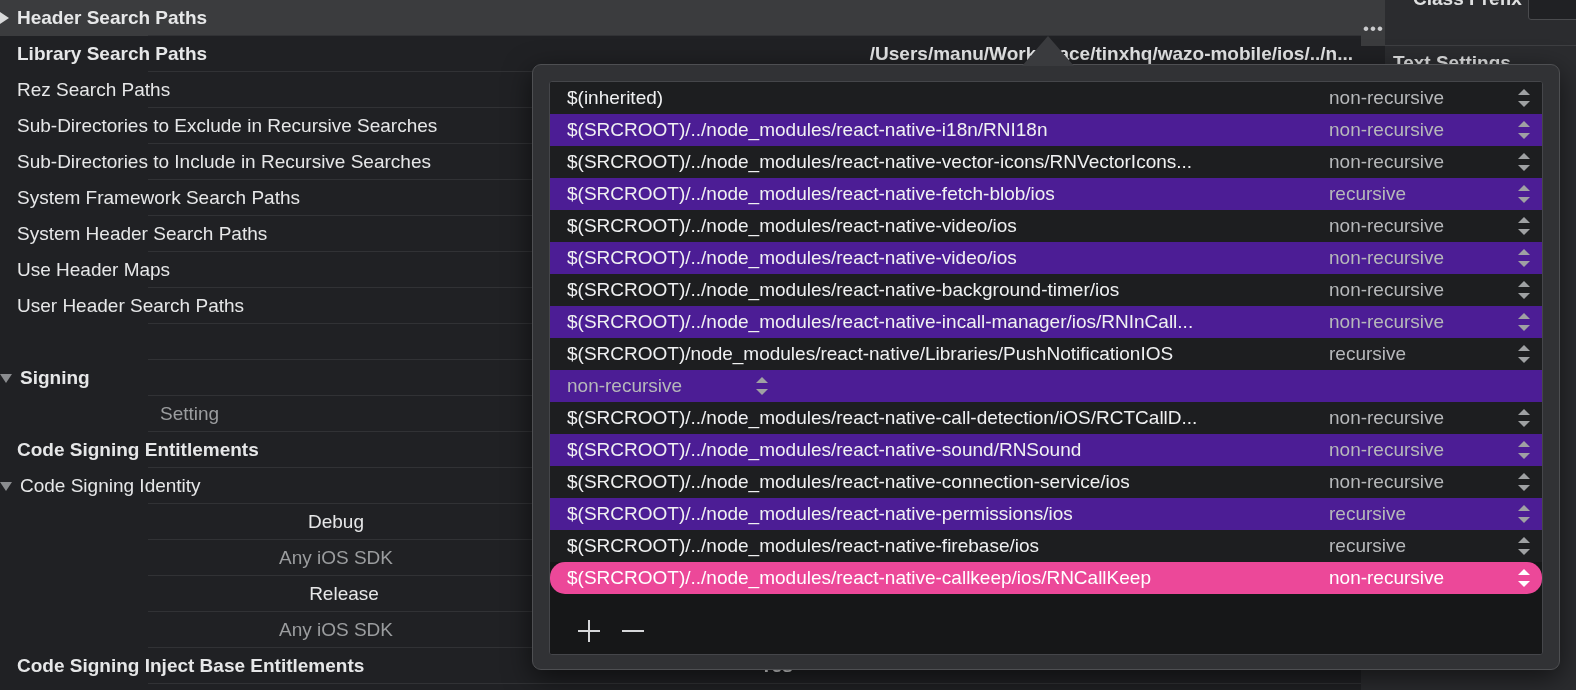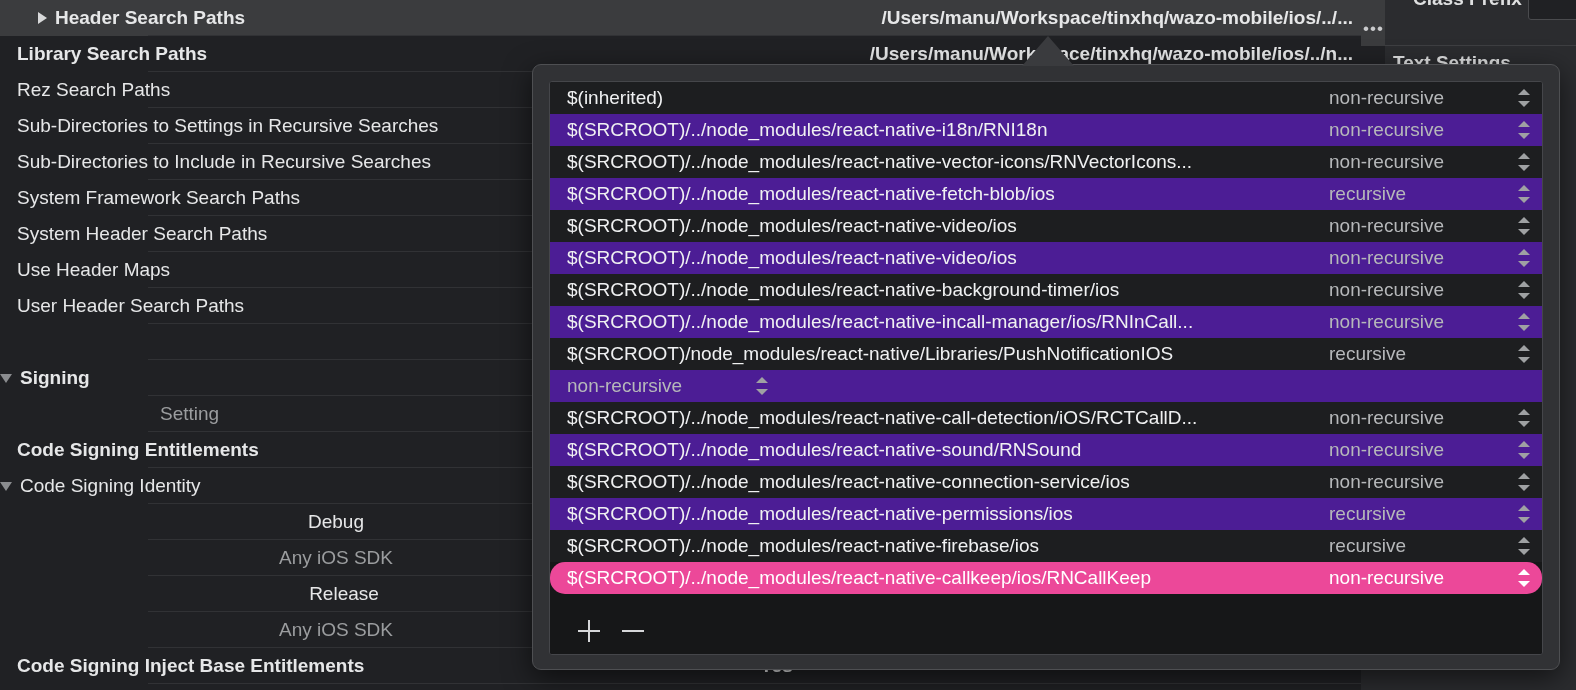--- a/index.html
+++ b/index.html
@@ -32,21 +32,21 @@
     overflow: hidden;
   }
 
   .st-row {
     position: relative;
     height: 36px;
     box-sizing: border-box;
     display: flex;
     align-items: center;
   }
-  .st-row.sel  { background: #3b3c3e; padding-left: 38px; }
+  .st-row.sel  { background: #3b3c3e; }
 
   
   .st-row .rule {
     position: absolute;
     left: 148px;
     right: 0;
     bottom: 0;
     height: 1px;
     background: #313235;
   }
@@ -273,37 +273,36 @@
 <body>
 
 <div id="root">
 
   <div id="settings-pane">
     <div id="top-strip"></div>
     <div id="settings-rows">
         <div class="st-row sel">
           <span class="tri right"></span>
           <span class="st-name bold">Header Search Paths</span>
-          <span class="st-value bold" style="right: 8px;">/Users/manu/Workspace/tinxhq/wazo-mobile/ios/../...</span>
           <span class="rule"></span>
         </div>
         <div class="st-row">
           <span class="tri right hidden"></span>
           <span class="st-name bold">Library Search Paths</span>
           <span class="st-value bold" style="right: 8px;">/Users/manu/Workspace/tinxhq/wazo-mobile/ios/../n...</span>
           <span class="rule"></span>
         </div>
         <div class="st-row">
           <span class="tri right hidden"></span>
           <span class="st-name">Rez Search Paths</span>
           <span class="rule"></span>
         </div>
         <div class="st-row">
           <span class="tri right hidden"></span>
-          <span class="st-name">Sub-Directories to Settings in Recursive Searches</span>
+          <span class="st-name">Sub-Directories to Exclude in Recursive Searches</span>
           <span class="rule"></span>
         </div>
         <div class="st-row">
           <span class="tri right hidden"></span>
           <span class="st-name">Sub-Directories to Include in Recursive Searches</span>
           <span class="rule"></span>
         </div>
         <div class="st-row">
           <span class="tri right hidden"></span>
           <span class="st-name">System Framework Search Paths</span>

